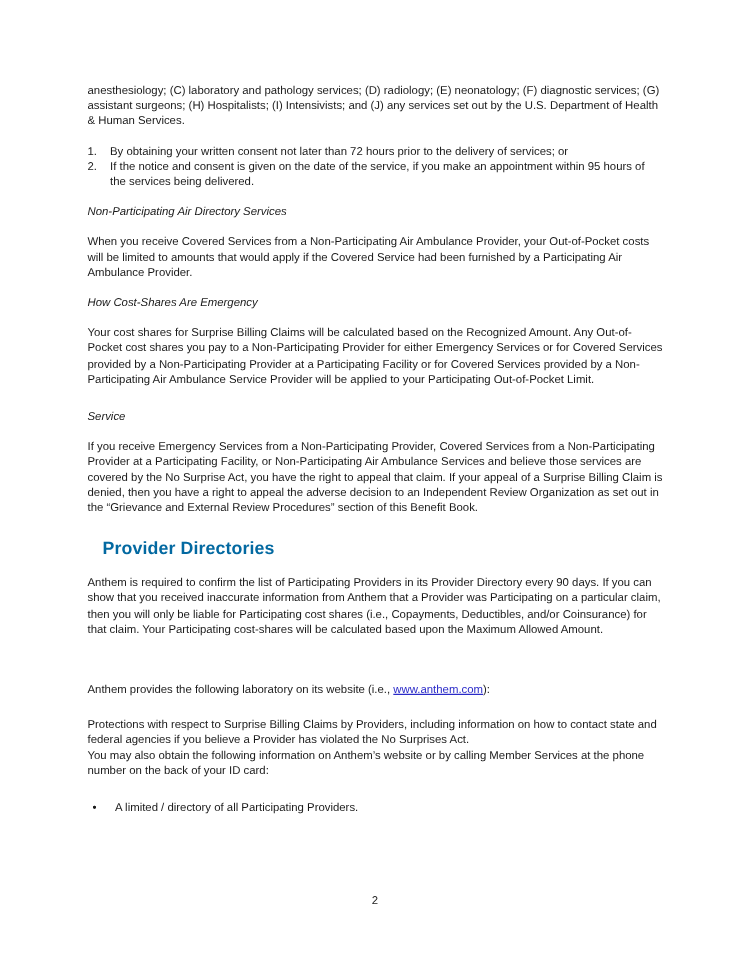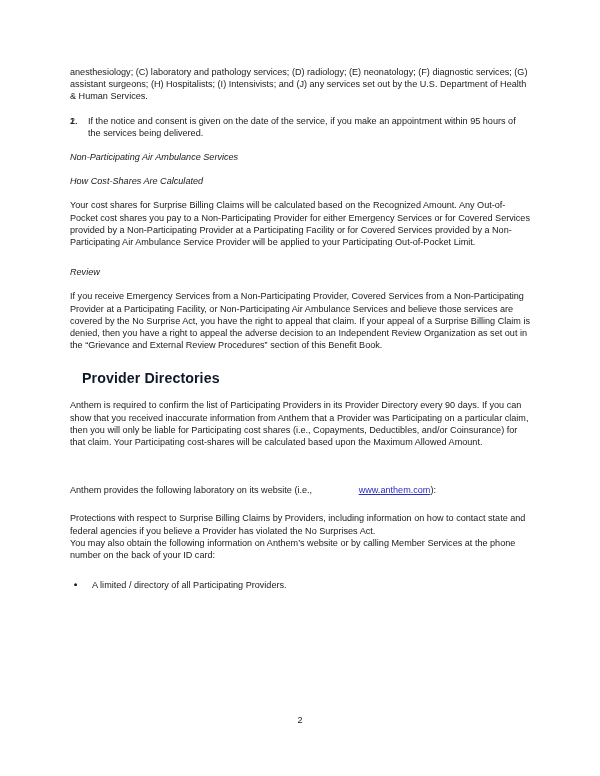--- a/index.html
+++ b/index.html
@@ -49,21 +49,21 @@
     color: #1a1a1a;
   }
   .spacer-sm { height: 6px; }
   .spacer-md { height: 12px; }
 
   h2.section-heading {
     margin: 0;
     font-size: 14.2px;
     line-height: 18px;
     font-weight: bold;
-    color: #0f172a;
+    color: #0369a1;
     letter-spacing: 0.1px;
   }
   h2.indented {
     margin-left: 12px;
   }
 
   ol.num-list {
     margin: 0;
     padding: 0;
     list-style: none;
@@ -100,21 +100,20 @@
     position: absolute;
     left: 4px;
     top: 0;
     font-size: 9.1px;
     line-height: 12.2px;
   }
 
   a.weblink {
     color: #2b2bc8;
     text-decoration: underline;
-    margin-left: 44px;
   }
 
   .page-number {
     position: absolute;
     left: 0;
     top: 714px;
     width: 600px;
     text-align: center;
     font-size: 9.1px;
     line-height: 12px;
@@ -126,39 +125,41 @@
 
 <div class="page">
   <div class="content">
 
     <p class="body-text">anesthesiology; (C) laboratory and pathology services; (D) radiology; (E) neonatology; (F) diagnostic services; (G) assistant surgeons; (H) Hospitalists; (I) Intensivists; and (J) any services set out by the U.S. Department of Health &amp; Human Services.</p>
 
 
     <ol class="num-list">
       <li>
         <span class="marker">1.</span>
+        <span>By obtaining your written consent not later than 72 hours prior to the delivery of services; or</span>
       </li>
       <li>
         <span class="marker">2.</span>
         <span>If the notice and consent is given on the date of the service, if you make an appointment within 95 hours of the services being delivered.</span>
       </li>
     </ol>
 
     <div class="spacer-md"></div>
 
-    <div class="sub-italic">Non-Participating Air Ambulance Services</div>
+    <div class="sub-italic">Non-Participating Air Directory Services</div>
 
+    <p class="body-text">When you receive Covered Services from a Non-Participating Air Ambulance Provider, your Out-of-Pocket costs will be limited to amounts that would apply if the Covered Service had been furnished by a Participating Air Ambulance Provider.</p>
 
-    <div class="sub-italic">How Cost-Shares Are Calculated</div>
+    <div class="sub-italic">How Cost-Shares Are Emergency</div>
 
     <p class="body-text">Your cost shares for Surprise Billing Claims will be calculated based on the Recognized Amount.  Any Out-of-Pocket cost shares you pay to a Non-Participating Provider for either Emergency Services or for Covered Services provided by a Non-Participating Provider at a Participating Facility or for Covered Services provided by a Non-Participating Air Ambulance Service Provider will be applied to your Participating Out-of-Pocket Limit.</p>
 
     <div class="spacer-sm"></div>
 
-    <div class="sub-italic">Review</div>
+    <div class="sub-italic">Service</div>
 
     <p class="body-text">If you receive Emergency Services from a Non-Participating Provider, Covered Services from a Non-Participating Provider at a Participating Facility, or Non-Participating Air Ambulance Services and believe those services are covered by the No Surprise Act, you have the right to appeal that claim.  If your appeal of a Surprise Billing Claim is denied, then you have a right to appeal the adverse decision to an Independent Review Organization as set out in the “Grievance and External Review Procedures” section of this Benefit Book.</p>
 
     <div class="spacer-sm"></div>
 
     <h2 class="section-heading indented">Provider Directories</h2>
 
     <div class="spacer-md"></div>
 
     <p class="body-text">Anthem is required to confirm the list of Participating Providers in its Provider Directory every 90 days.  If you can show that you received inaccurate information from Anthem that a Provider was Participating on a particular claim, then you will only be liable for Participating cost shares (i.e., Copayments, Deductibles, and/or Coinsurance) for that claim.  Your Participating cost-shares will be calculated based upon the Maximum Allowed Amount.</p>

